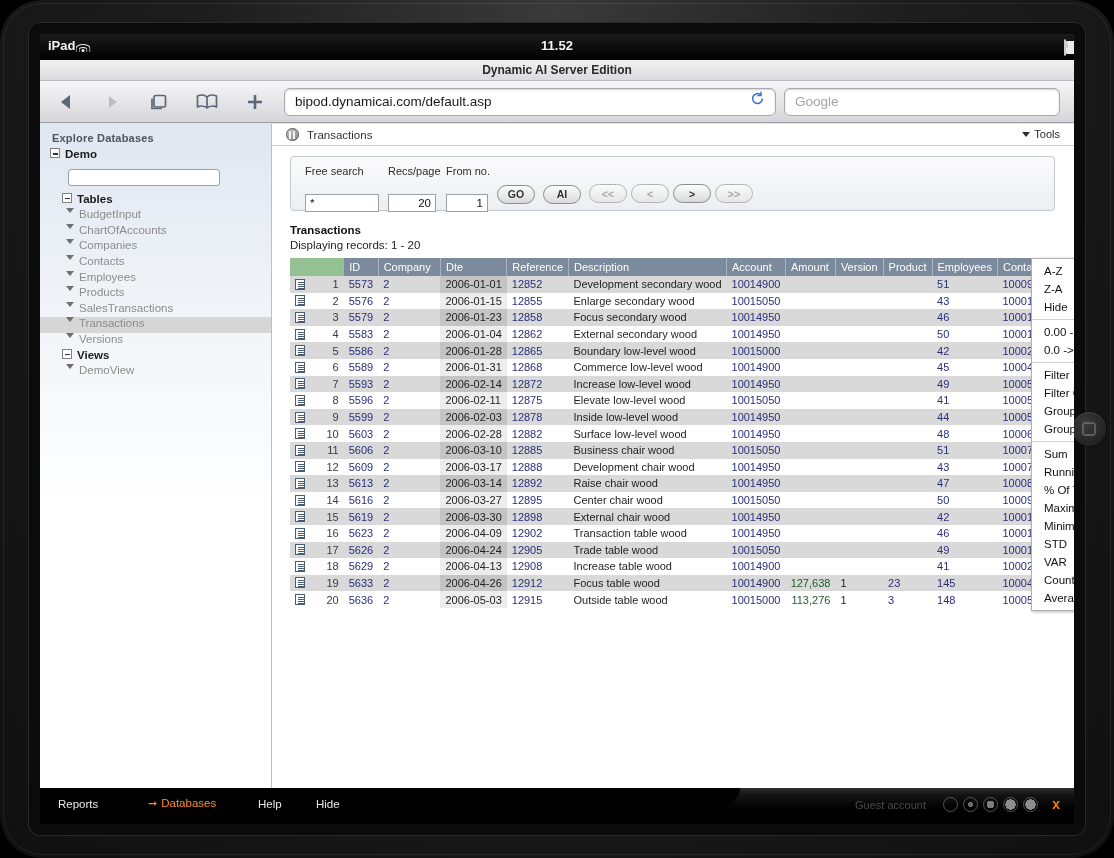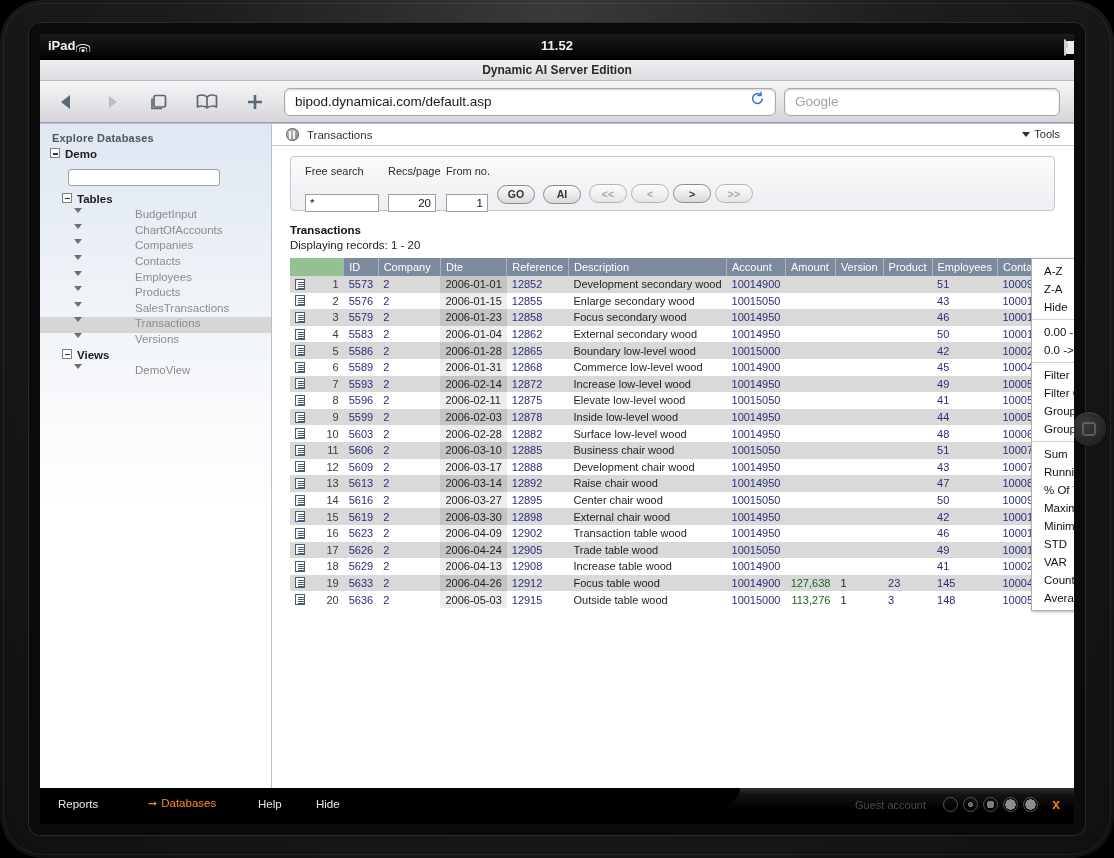--- a/index.html
+++ b/index.html
@@ -57,21 +57,21 @@
   .wifi span:nth-child(1){width:15px;height:8px;}
   .wifi span:nth-child(2){width:9px;height:5px;}
   .wifi span:nth-child(3){width:3px;height:3px;background:#eee;border:none;border-radius:50%;bottom:0;}
   .battery{width:24px;height:11px;border:1px solid #ccc;border-radius:2px;position:relative;}
   .battery::after{content:"";position:absolute;right:-3px;top:3px;width:2px;height:5px;background:#ccc;border-radius:0 1px 1px 0;}
   .battery i{position:absolute;left:1px;top:1px;bottom:1px;width:20px;background:#eaeaea;border-radius:1px;}
 
   
   #safari {
     position:absolute; left:0; top:26px; width:1034px; height:764px;
-    background:#c4b5fd;
+    background:#e5e5e5;
   }
   #pagetitle{
     height:21px; line-height:21px; text-align:center;
     font-size:12px; font-weight:bold; color:#2a2a2a;
     background:linear-gradient(#f0f0f2,#dcdce0);
     border-bottom:1px solid #b9b9bd;
   }
   #urlbar{
     height:42px; position:relative;
     background:linear-gradient(#f6f6f8,#d6d6da);
@@ -108,21 +108,21 @@
   .tog::before{content:"";position:absolute;left:1.5px;right:1.5px;top:4px;height:1.5px;background:#333;}
   .tri{display:inline-block;width:0;height:0;margin-right:5px;flex:none;
        border-left:4.5px solid transparent;border-right:4.5px solid transparent;border-top:5px solid #6f6f6f;}
   .lbl-dark{color:#1b1b1b;font-weight:bold;}
   .lbl-grey{color:#8c8c8c;}
   #dbsearch{
     margin:5px 0 7px 28px;width:152px;height:17px;background:#fff;
     border:1px solid #9aa0a8;border-radius:3px;
   }
   .indent1{padding-left:22px;}
-  .indent2{padding-left:34px;gap:48px;}
+  .indent2{padding-left:26px;}
 
   
   #main{position:absolute;left:232px;top:0;right:0;height:700px;background:#fff;}
   #crumb{
     position:relative;height:22px;background:#fff;border-bottom:1px solid #c6ccd4;
     display:flex;align-items:center;padding-left:14px;gap:8px;font-size:11.5px;color:#333;
   }
   .dynicon{width:13px;height:13px;border-radius:50%;
     background:linear-gradient(135deg,#c9c9c9,#848484);position:relative;flex:none;
     box-shadow:inset 0 0 0 1px #6e6e6e;}

